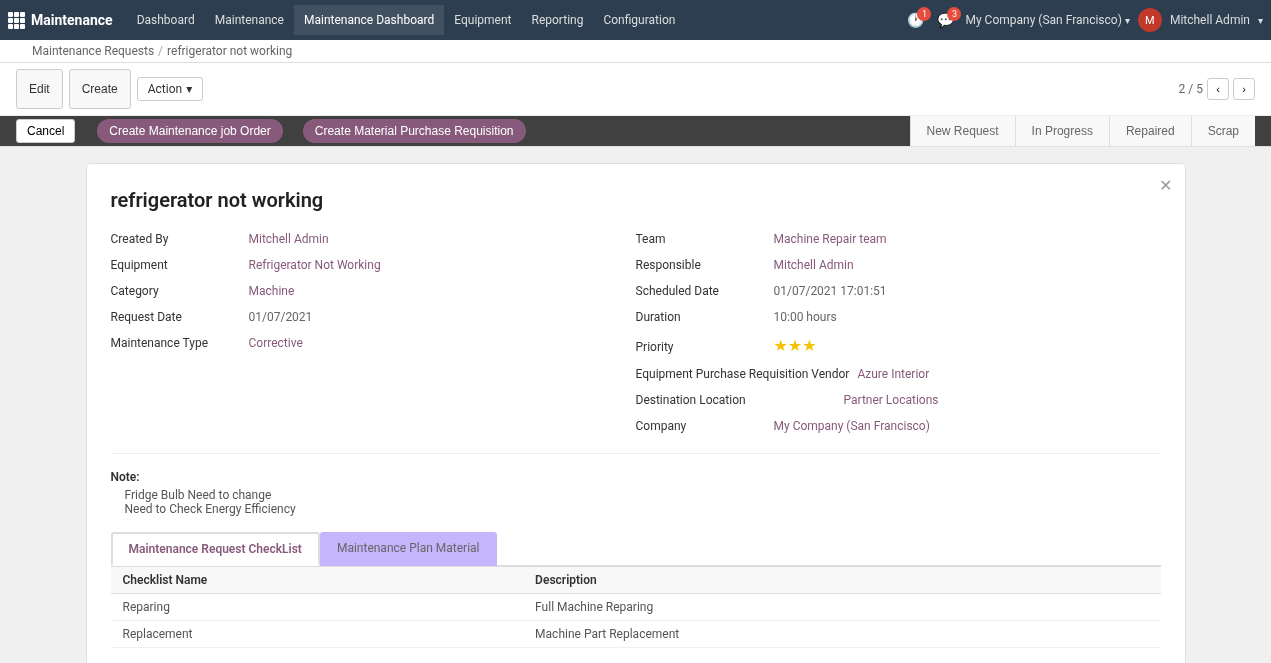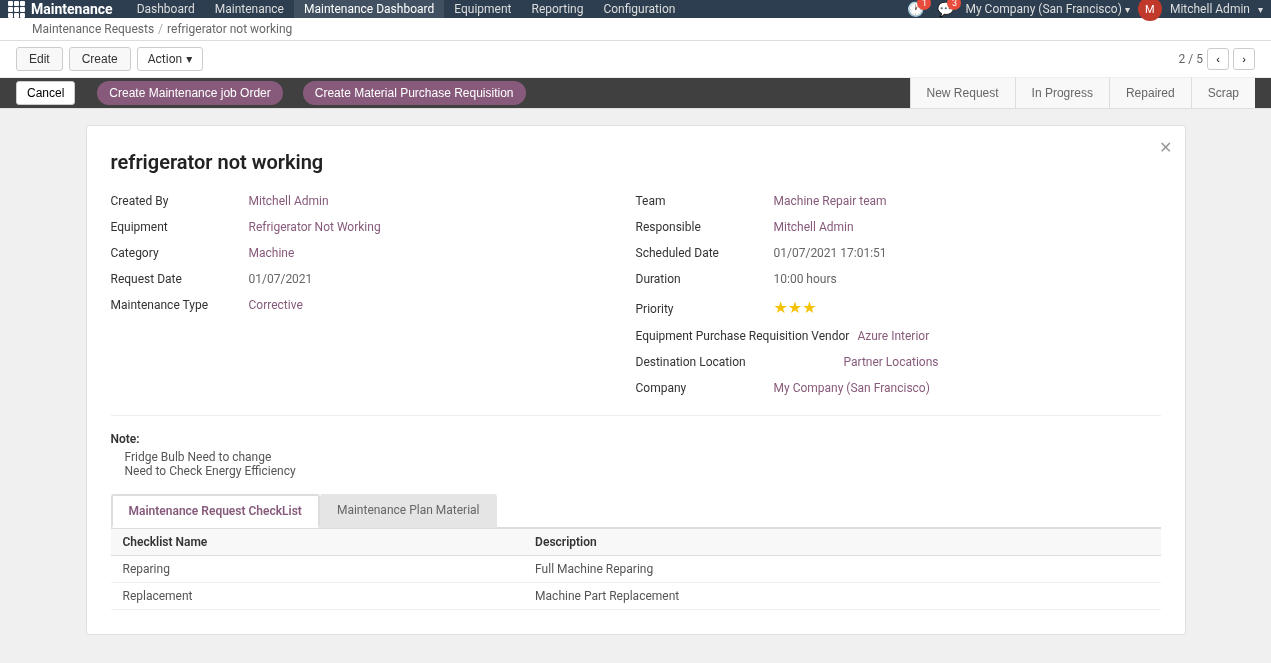--- a/index.html
+++ b/index.html
@@ -3,21 +3,21 @@
   <meta charset="utf-8">
   <style>
     * { box-sizing: border-box; margin: 0; padding: 0; }
     body { font-family: -apple-system, BlinkMacSystemFont, 'Segoe UI', Roboto, sans-serif; font-size: 13px; background: #f0f0f0; color: #333; }
 
     
     .topnav {
       background: #2c3e50;
       display: flex;
       align-items: center;
-      height: 18px;
+      height: 40px;
       padding: 8px 8px;
       color: #fff;
       gap: 4px;
     }
     .topnav-brand {
       display: flex; align-items: center; gap: 6px; font-weight: bold; font-size: 14px; margin-right: 10px;
     }
     .topnav-grid-icon { display: grid; grid-template-columns: repeat(3,5px); gap: 1px; }
     .topnav-grid-icon span { width: 5px; height: 5px; background: #fff; border-radius: 1px; display: block; }
     .topnav-menu { display: flex; gap: 0; }
@@ -55,21 +55,21 @@
     }
     .subheader a { color: #666; text-decoration: none; }
     .subheader .sep { color: #aaa; }
 
     
     .actionbar {
       background: #fff; padding: 6px 16px; display: flex; align-items: center; gap: 6px;
       border-bottom: 1px solid #eee;
     }
     .btn {
-      padding: 4px 12px; border-radius: 3px; border: 1px solid #ccc;
+      padding: 12px 12px; border-radius: 3px; border: 1px solid #ccc;
       font-size: 12px; cursor: pointer; background: #fff; color: #333;
     }
     .btn-secondary { background: #f8f8f8; color: #333; border-color: #ccc; }
     .btn-action {
       background: #fff; border: 1px solid #ccc; padding: 4px 10px; border-radius: 3px;
       font-size: 12px; cursor: pointer; display: flex; align-items: center; gap: 4px;
     }
     .pagination {
       margin-left: auto; display: flex; align-items: center; gap: 4px; font-size: 12px; color: #666;
     }
@@ -127,21 +127,21 @@
     
     .note-section { margin: 12px 0; font-size: 12px; color: #333; }
     .note-section .note-label { font-weight: 600; margin-bottom: 4px; }
     .note-section .note-line { color: #555; margin-left: 14px; }
 
     
     .tabs { display: flex; border-bottom: 1px solid #ddd; margin: 16px 0 0 0; }
     .tab {
       padding: 8px 16px; font-size: 12px; cursor: pointer; color: #666;
       border: 1px solid transparent; border-bottom: none; border-radius: 3px 3px 0 0;
-      margin-bottom: -1px; background: #e5e5e5;
+      margin-bottom: -1px; background: #c4b5fd;
     }
     .tab.active {
       background: #fff; color: #875a7b; border-color: #ddd; border-bottom-color: #fff;
       font-weight: 600;
     }
     .tab-active-border {
       border: 2px solid #e74c3c; border-radius: 3px;
     }
 
     

